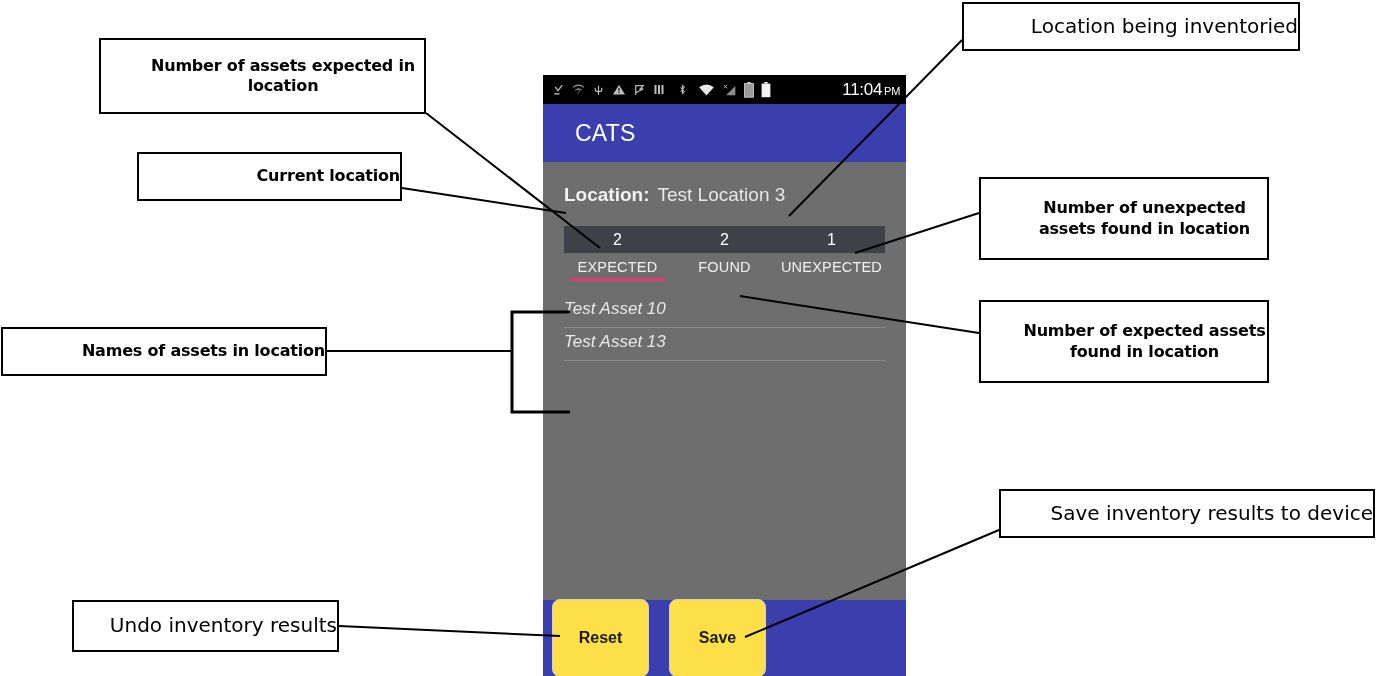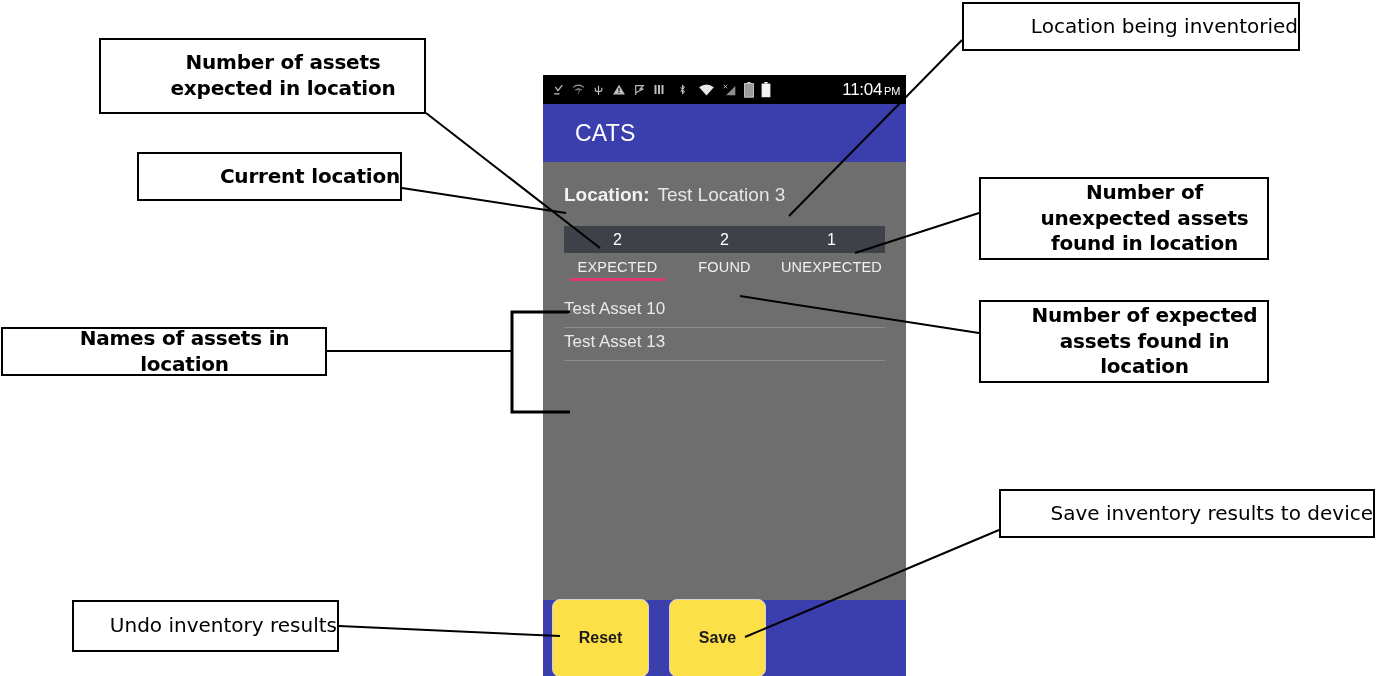--- a/index.html
+++ b/index.html
@@ -26,21 +26,21 @@
     display: flex;
     align-items: center;
     justify-content: flex-end;
     text-align: center;
     line-height: 1.28;
     z-index: 40;
   }
   .callout.bold {
     font-family: "DejaVu Sans", sans-serif;
     font-weight: 700;
-    font-size: 20px;
+    font-size: 16px;
     letter-spacing: -0.2px;
     padding-left: 41px;
   }
   .callout.light {
     font-family: "DejaVu Sans", sans-serif;
     font-weight: 400;
     font-size: 20px;
     letter-spacing: 0px;
   }
 
@@ -176,20 +176,21 @@
     bottom: -6px;
     height: 3px;
     background: transparent;
   }
   .tab.active .indicator {
     background: #e0396f;
   }
 
   .asset-list {
     margin: 12px 21px 0 21px;
+    font-style: italic;
   }
   .asset-item {
     font-size: 17px;
     color: #e9e9e9;
     padding: 4px 0 8px 0;
     border-bottom: 1px solid #8a8a8a;
   }
 
   
   .bottombar {

